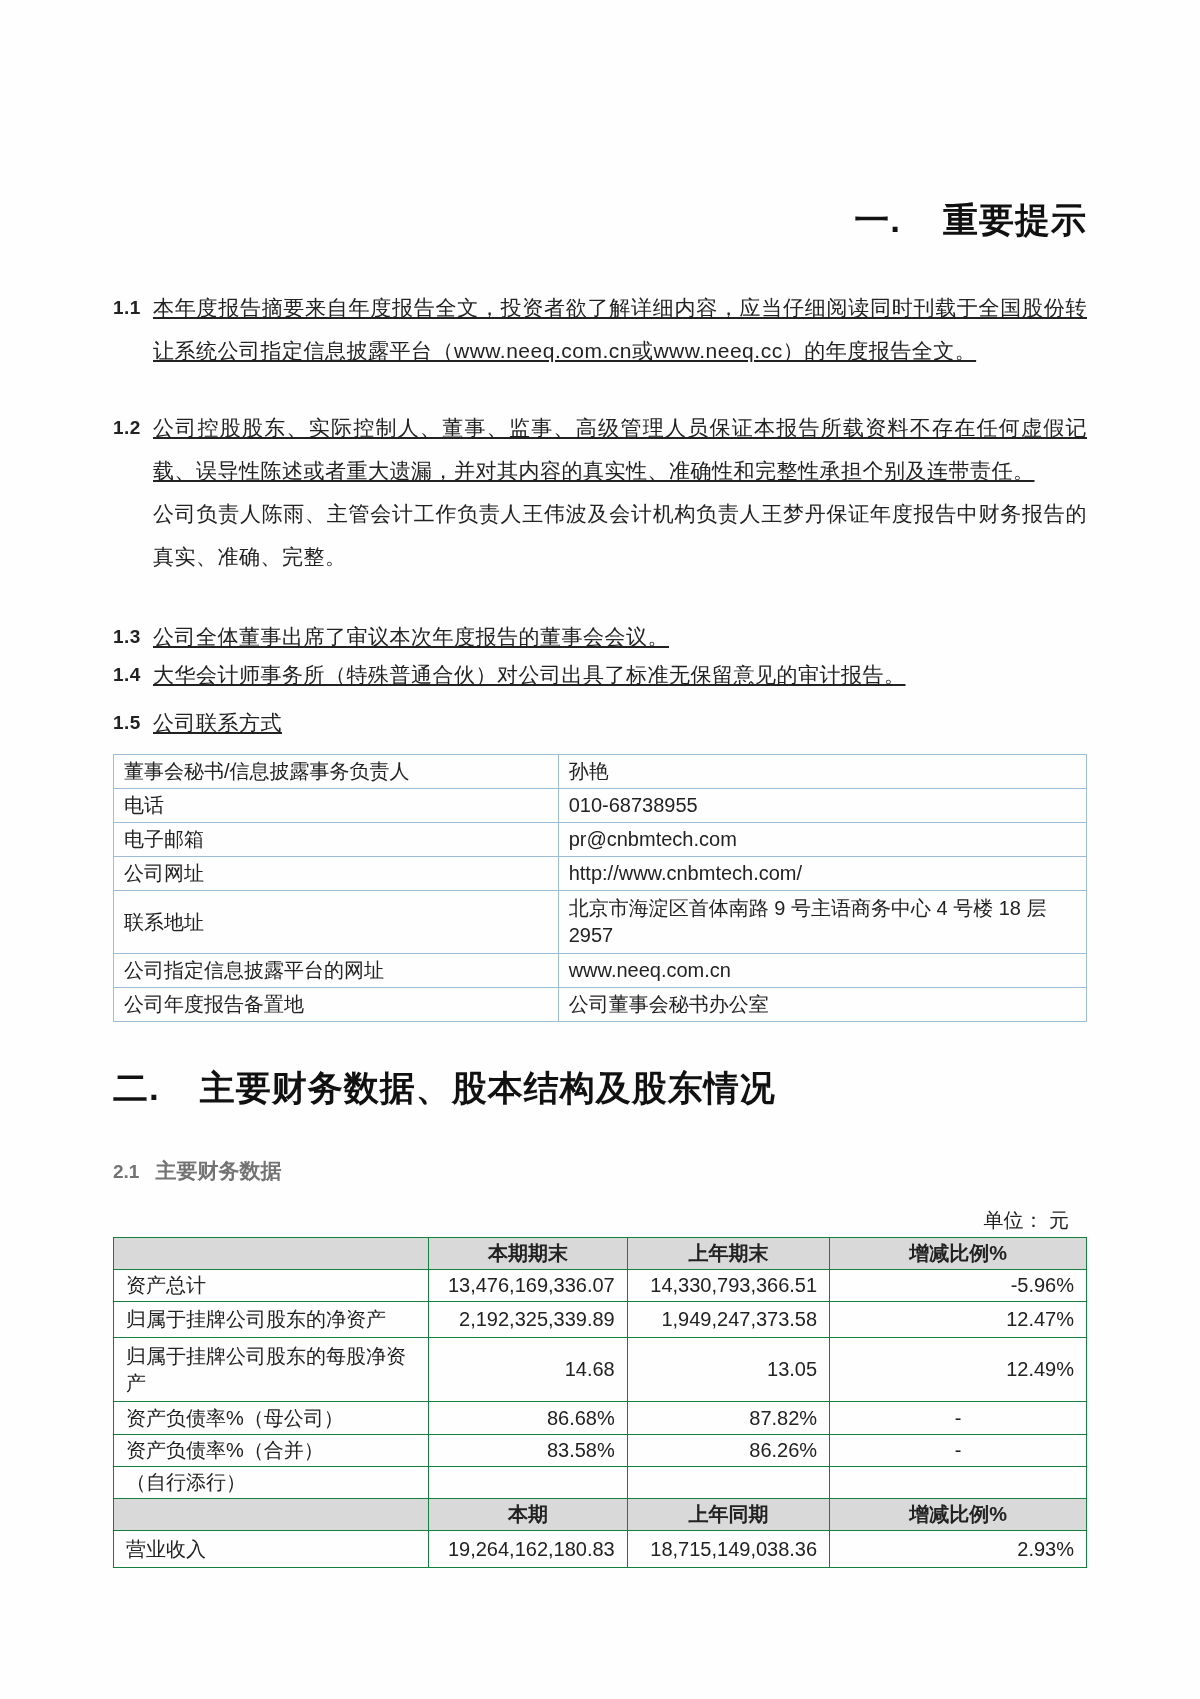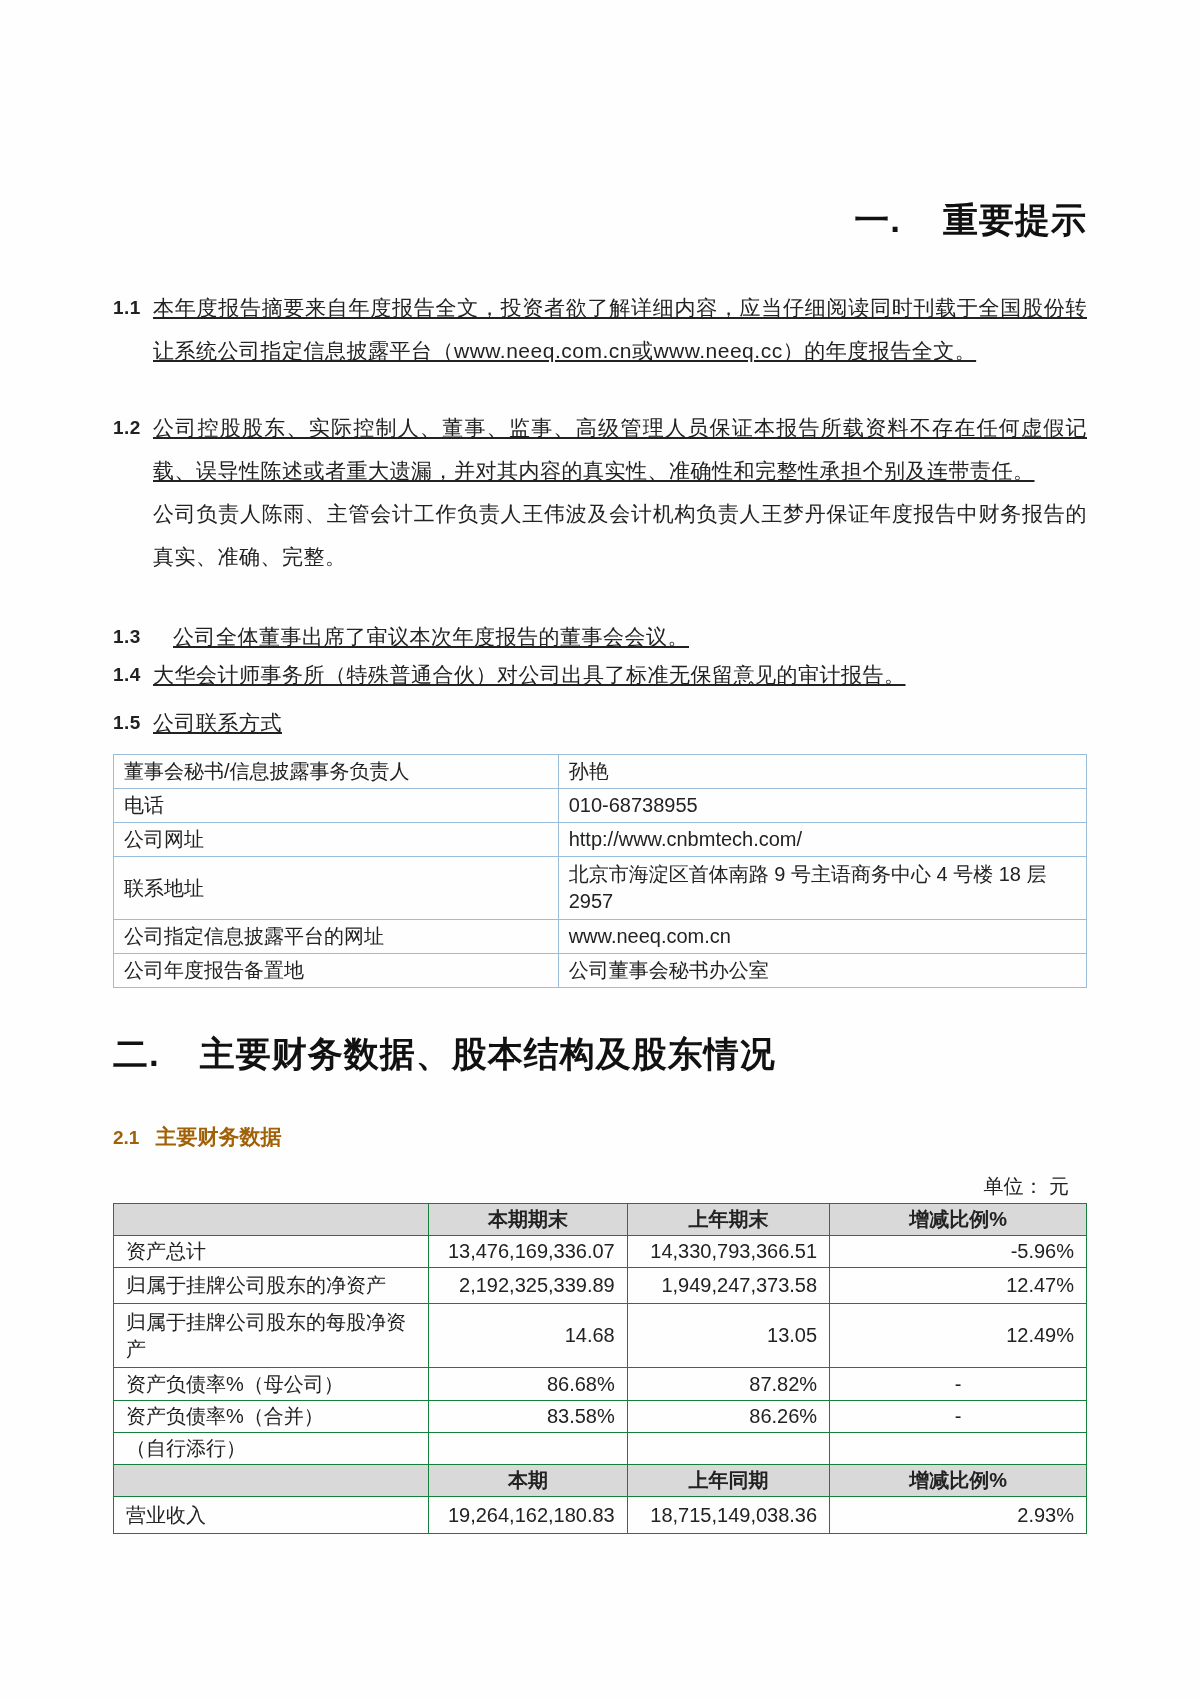--- a/index.html
+++ b/index.html
@@ -34,41 +34,41 @@
     line-height:44px;
   }
   .doc-h2 .h-num{margin-right:40px;}
   
   .item{display:flex;font-size:21px;line-height:43px;letter-spacing:0.5px;}
   .item .num{flex:0 0 40px;font-weight:bold;font-size:19px;}
   .item .txt{flex:1;text-align:justify;text-decoration:underline;}
   .cont{margin-left:40px;font-size:21px;line-height:43px;letter-spacing:0.5px;text-align:justify;}
   .item-11{margin-top:44px;}
   .item-12{margin-top:34px;}
-  .item-13{margin-top:40px;gap:20px;}
+  .item-13{margin-top:40px;}
   .item-13,.item-14,.item-15{line-height:38px;}
   .item-14{margin-top:0;}
   .item-15{margin-top:10px;}
   
   table{border-collapse:collapse;table-layout:fixed;width:100%;}
   .contact-table{margin-top:12px;}
   .contact-table td{
     border:1px solid #9bbdd9;
     padding:3px 10px;
     font-size:20px;
     vertical-align:middle;
     line-height:27px;
     overflow:hidden;
   }
   .contact-table tr{height:32px;}
   .contact-table tr.tall{height:63px;}
   .col-clabel{width:45.7%;}
   .col-cvalue{width:54.3%;}
   
-  .sec-sub{margin:48px 0 0 0;font-size:21px;font-weight:bold;color:#a16207;line-height:26px;}
+  .sec-sub{margin:48px 0 0 0;font-size:21px;font-weight:bold;color:#737373;line-height:26px;}
   .sec-sub .num{margin-right:16px;font-size:19px;}
   .unit-line{margin-top:22px;text-align:right;font-size:20px;padding-right:18px;line-height:26px;}
   
   .fin-table{margin-top:4px;}
   .fin-table td{
     border:1px solid #15803d;
     padding:2px 12px;
     font-size:20px;
     vertical-align:middle;
     line-height:27px;
@@ -133,20 +133,24 @@
     <tbody>
       <tr>
         <td>董事会秘书/信息披露事务负责人</td>
         <td>孙艳</td>
       </tr>
       <tr>
         <td>电话</td>
         <td>010-68738955</td>
       </tr>
       <tr>
+        <td>电子邮箱</td>
+        <td>pr@cnbmtech.com</td>
+      </tr>
+      <tr>
         <td>公司网址</td>
         <td>http://www.cnbmtech.com/</td>
       </tr>
       <tr class="tall">
         <td>联系地址</td>
         <td>北京市海淀区首体南路 9 号主语商务中心 4 号楼 18 层 2957</td>
       </tr>
       <tr>
         <td>公司指定信息披露平台的网址</td>
         <td>www.neeq.com.cn</td>

